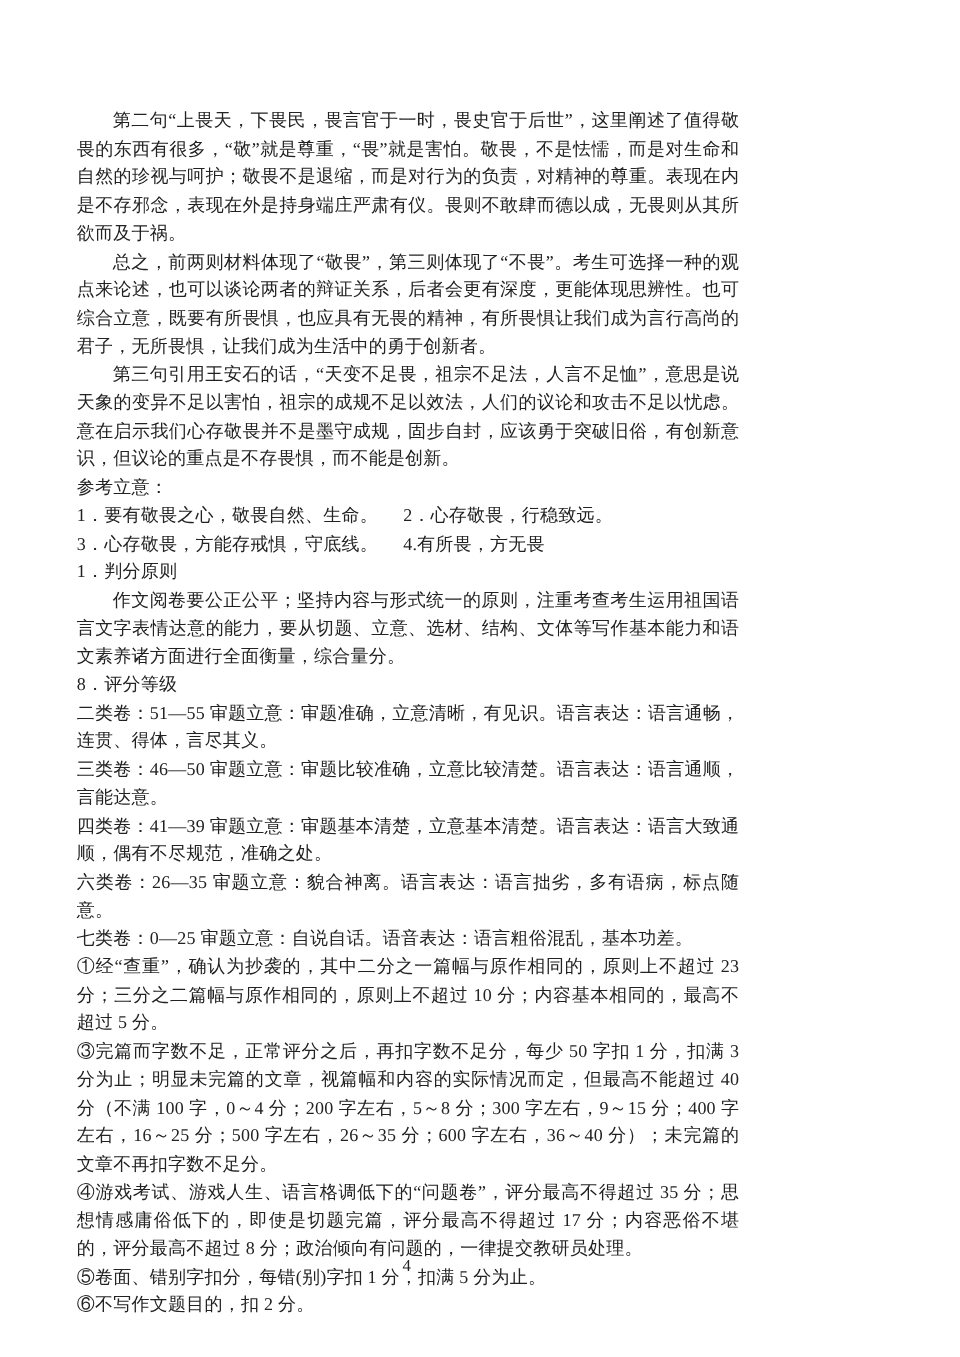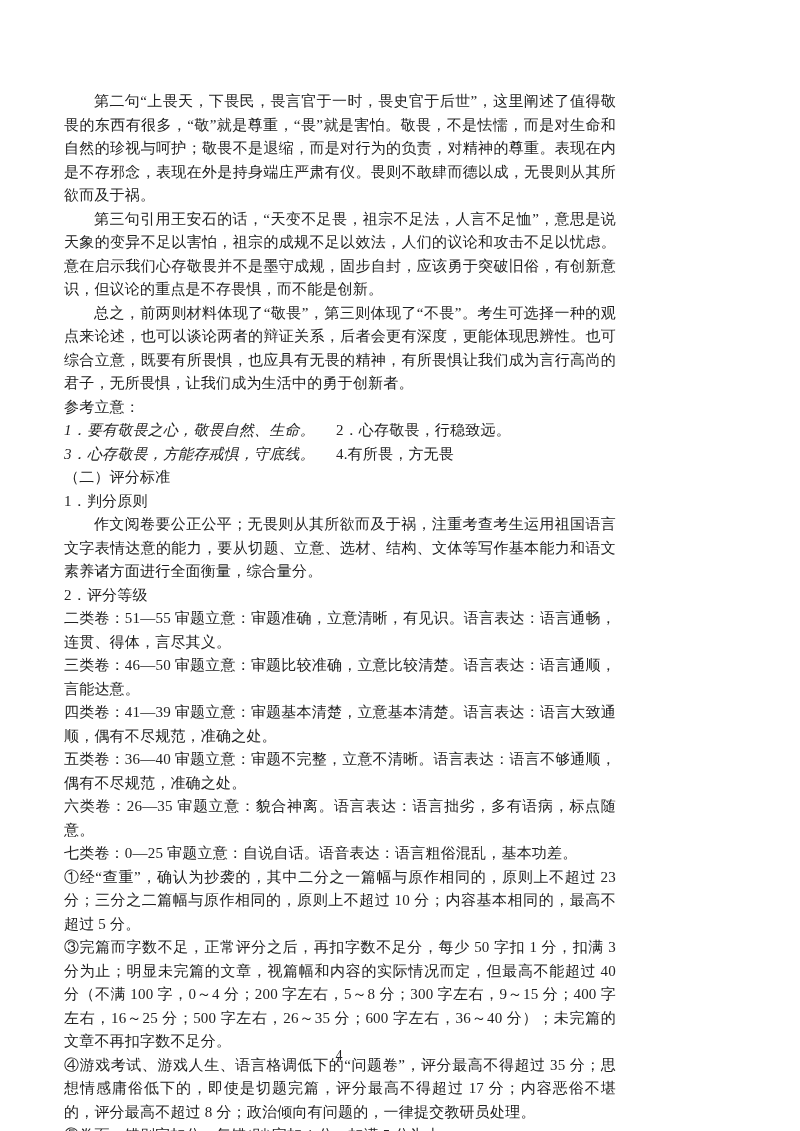--- a/index.html
+++ b/index.html
@@ -29,63 +29,60 @@
     text-align: justify;
     letter-spacing: 0.2px;
     word-break: break-all;
   }
   .indent {
     text-indent: 2em;
   }
   .ref-row .col1 {
     display: inline-block;
     width: 268px;
-    font-style: italic;
   }
   .page-number {
     position: absolute;
     left: 0;
     right: 0;
     top: 1048px;
     text-align: center;
     font-size: 14px;
     color: #222222;
   }
 </style>
 </head>
 <body>
 
 <div class="page">
   <div class="doc">
 
     <p class="indent">第二句“上畏天，下畏民，畏言官于一时，畏史官于后世”，这里阐述了值得敬畏的东西有很多，“敬”就是尊重，“畏”就是害怕。敬畏，不是怯懦，而是对生命和自然的珍视与呵护；敬畏不是退缩，而是对行为的负责，对精神的尊重。表现在内是不存邪念，表现在外是持身端庄严肃有仪。畏则不敢肆而德以成，无畏则从其所欲而及于祸。</p>
+    <p class="indent">总之，前两则材料体现了“敬畏”，第三则体现了“不畏”。考生可选择一种的观点来论述，也可以谈论两者的辩证关系，后者会更有深度，更能体现思辨性。也可综合立意，既要有所畏惧，也应具有无畏的精神，有所畏惧让我们成为言行高尚的君子，无所畏惧，让我们成为生活中的勇于创新者。</p>
     <p class="indent">第三句引用王安石的话，“天变不足畏，祖宗不足法，人言不足恤”，意思是说天象的变异不足以害怕，祖宗的成规不足以效法，人们的议论和攻击不足以忧虑。意在启示我们心存敬畏并不是墨守成规，固步自封，应该勇于突破旧俗，有创新意识，但议论的重点是不存畏惧，而不能是创新。</p>
-    <p class="indent">总之，前两则材料体现了“敬畏”，第三则体现了“不畏”。考生可选择一种的观点来论述，也可以谈论两者的辩证关系，后者会更有深度，更能体现思辨性。也可综合立意，既要有所畏惧，也应具有无畏的精神，有所畏惧让我们成为言行高尚的君子，无所畏惧，让我们成为生活中的勇于创新者。</p>
 
     <p>参考立意：</p>
 
     <p class="ref-row">
       <span class="col1">1．要有敬畏之心，敬畏自然、生命。</span>
       <span>2．心存敬畏，行稳致远。</span>
     </p>
     <p class="ref-row">
       <span class="col1">3．心存敬畏，方能存戒惧，守底线。</span>
       <span>4.有所畏，方无畏</span>
     </p>
 
-    <p>（二）评分标准</p>
 
     <p>1．判分原则</p>
-    <p class="indent">作文阅卷要公正公平；无畏则从其所欲而及于祸，注重考查考生运用祖国语言文字表情达意的能力，要从切题、立意、选材、结构、文体等写作基本能力和语文素养诸方面进行全面衡量，综合量分。</p>
+    <p class="indent">作文阅卷要公正公平；坚持内容与形式统一的原则，注重考查考生运用祖国语言文字表情达意的能力，要从切题、立意、选材、结构、文体等写作基本能力和语文素养诸方面进行全面衡量，综合量分。</p>
 
-    <p>2．评分等级</p>
+    <p>8．评分等级</p>
     <p>二类卷：51—55 审题立意：审题准确，立意清晰，有见识。语言表达：语言通畅，连贯、得体，言尽其义。</p>
     <p>三类卷：46—50 审题立意：审题比较准确，立意比较清楚。语言表达：语言通顺，言能达意。</p>
     <p>四类卷：41—39 审题立意：审题基本清楚，立意基本清楚。语言表达：语言大致通顺，偶有不尽规范，准确之处。</p>
-    <p>五类卷：36—40 审题立意：审题不完整，立意不清晰。语言表达：语言不够通顺，偶有不尽规范，准确之处。</p>
     <p>六类卷：26—35 审题立意：貌合神离。语言表达：语言拙劣，多有语病，标点随意。</p>
     <p>七类卷：0—25 审题立意：自说自话。语音表达：语言粗俗混乱，基本功差。</p>
 
     <p>①经“查重”，确认为抄袭的，其中二分之一篇幅与原作相同的，原则上不超过 23 分；三分之二篇幅与原作相同的，原则上不超过 10 分；内容基本相同的，最高不超过 5 分。</p>
     <p>③完篇而字数不足，正常评分之后，再扣字数不足分，每少 50 字扣 1 分，扣满 3 分为止；明显未完篇的文章，视篇幅和内容的实际情况而定，但最高不能超过 40 分（不满 100 字，0～4 分；200 字左右，5～8 分；300 字左右，9～15 分；400 字左右，16～25 分；500 字左右，26～35 分；600 字左右，36～40 分）；未完篇的文章不再扣字数不足分。</p>
     <p>④游戏考试、游戏人生、语言格调低下的“问题卷”，评分最高不得超过 35 分；思想情感庸俗低下的，即使是切题完篇，评分最高不得超过 17 分；内容恶俗不堪的，评分最高不超过 8 分；政治倾向有问题的，一律提交教研员处理。</p>
     <p>⑤卷面、错别字扣分，每错(别)字扣 1 分，扣满 5 分为止。</p>
     <p>⑥不写作文题目的，扣 2 分。</p>
 
   </div>

